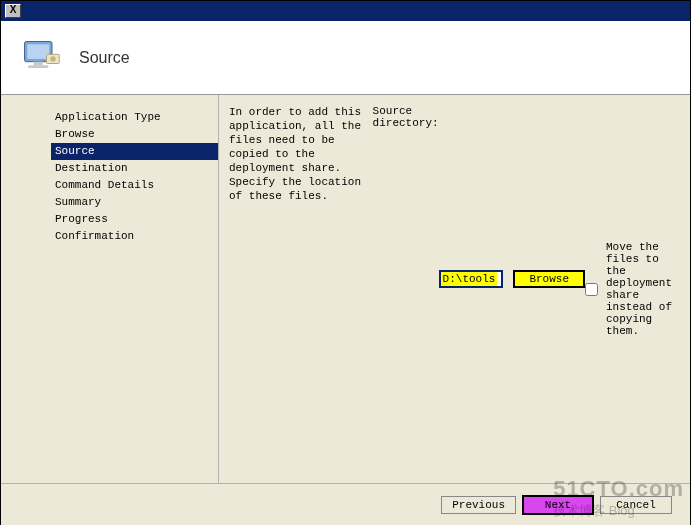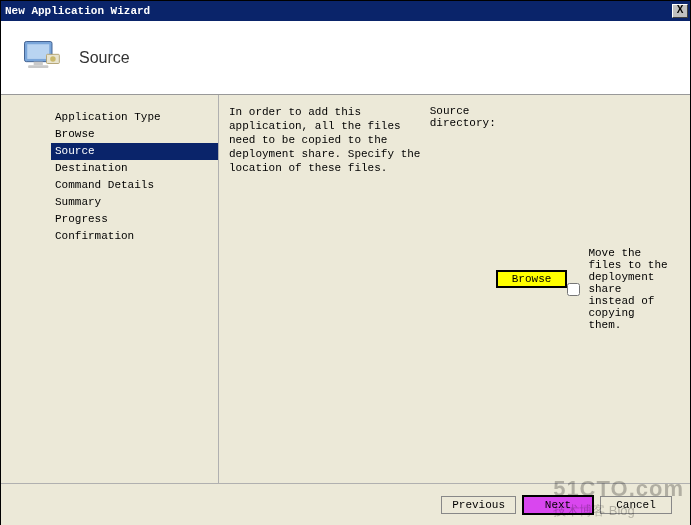--- a/index.html
+++ b/index.html
@@ -172,21 +172,20 @@
   .watermark .small {
     font-size: 13px;
   }
 </style>
 </head>
 <body>
 
 <div class="window">
 
   <div class="titlebar">
-    <span class="titlebar-text">New Application Wizard</span>
     <div class="close-btn">
       <span>X</span>
     </div>
   </div>
 
   <div class="header">
     <svg class="monitor-icon" viewBox="0 0 48 48">
       <rect x="6" y="6" width="30" height="22" rx="2" fill="#7aa6da" stroke="#3a5a8a" stroke-width="1"></rect>
       <rect x="9" y="9" width="24" height="16" fill="#b9d4f1"></rect>
       <rect x="16" y="28" width="10" height="4" fill="#c9c9c9"></rect>
@@ -207,20 +206,24 @@
         <div class="sidebar-item">Summary</div>
         <div class="sidebar-item">Progress</div>
         <div class="sidebar-item">Confirmation</div>
       </div>
 
     <div class="content">
       <div class="instruction">In order to add this application, all the files need to be copied to the deployment share.  Specify the location of these files.</div>
 
       <div class="field-label">Source directory:</div>
       <div class="dir-row">
+        <div class="dir-input">
+          <span class="hl">D:\tools</span>
+          <span class="rest"></span>
+        </div>
         <div class="browse-btn">Browse</div>
       </div>
 
       <label class="check-row">
         <input type="checkbox" style="">
         <span>Move the files to the deployment share instead of copying them.</span>
       </label>
     </div>
   </div>
 

